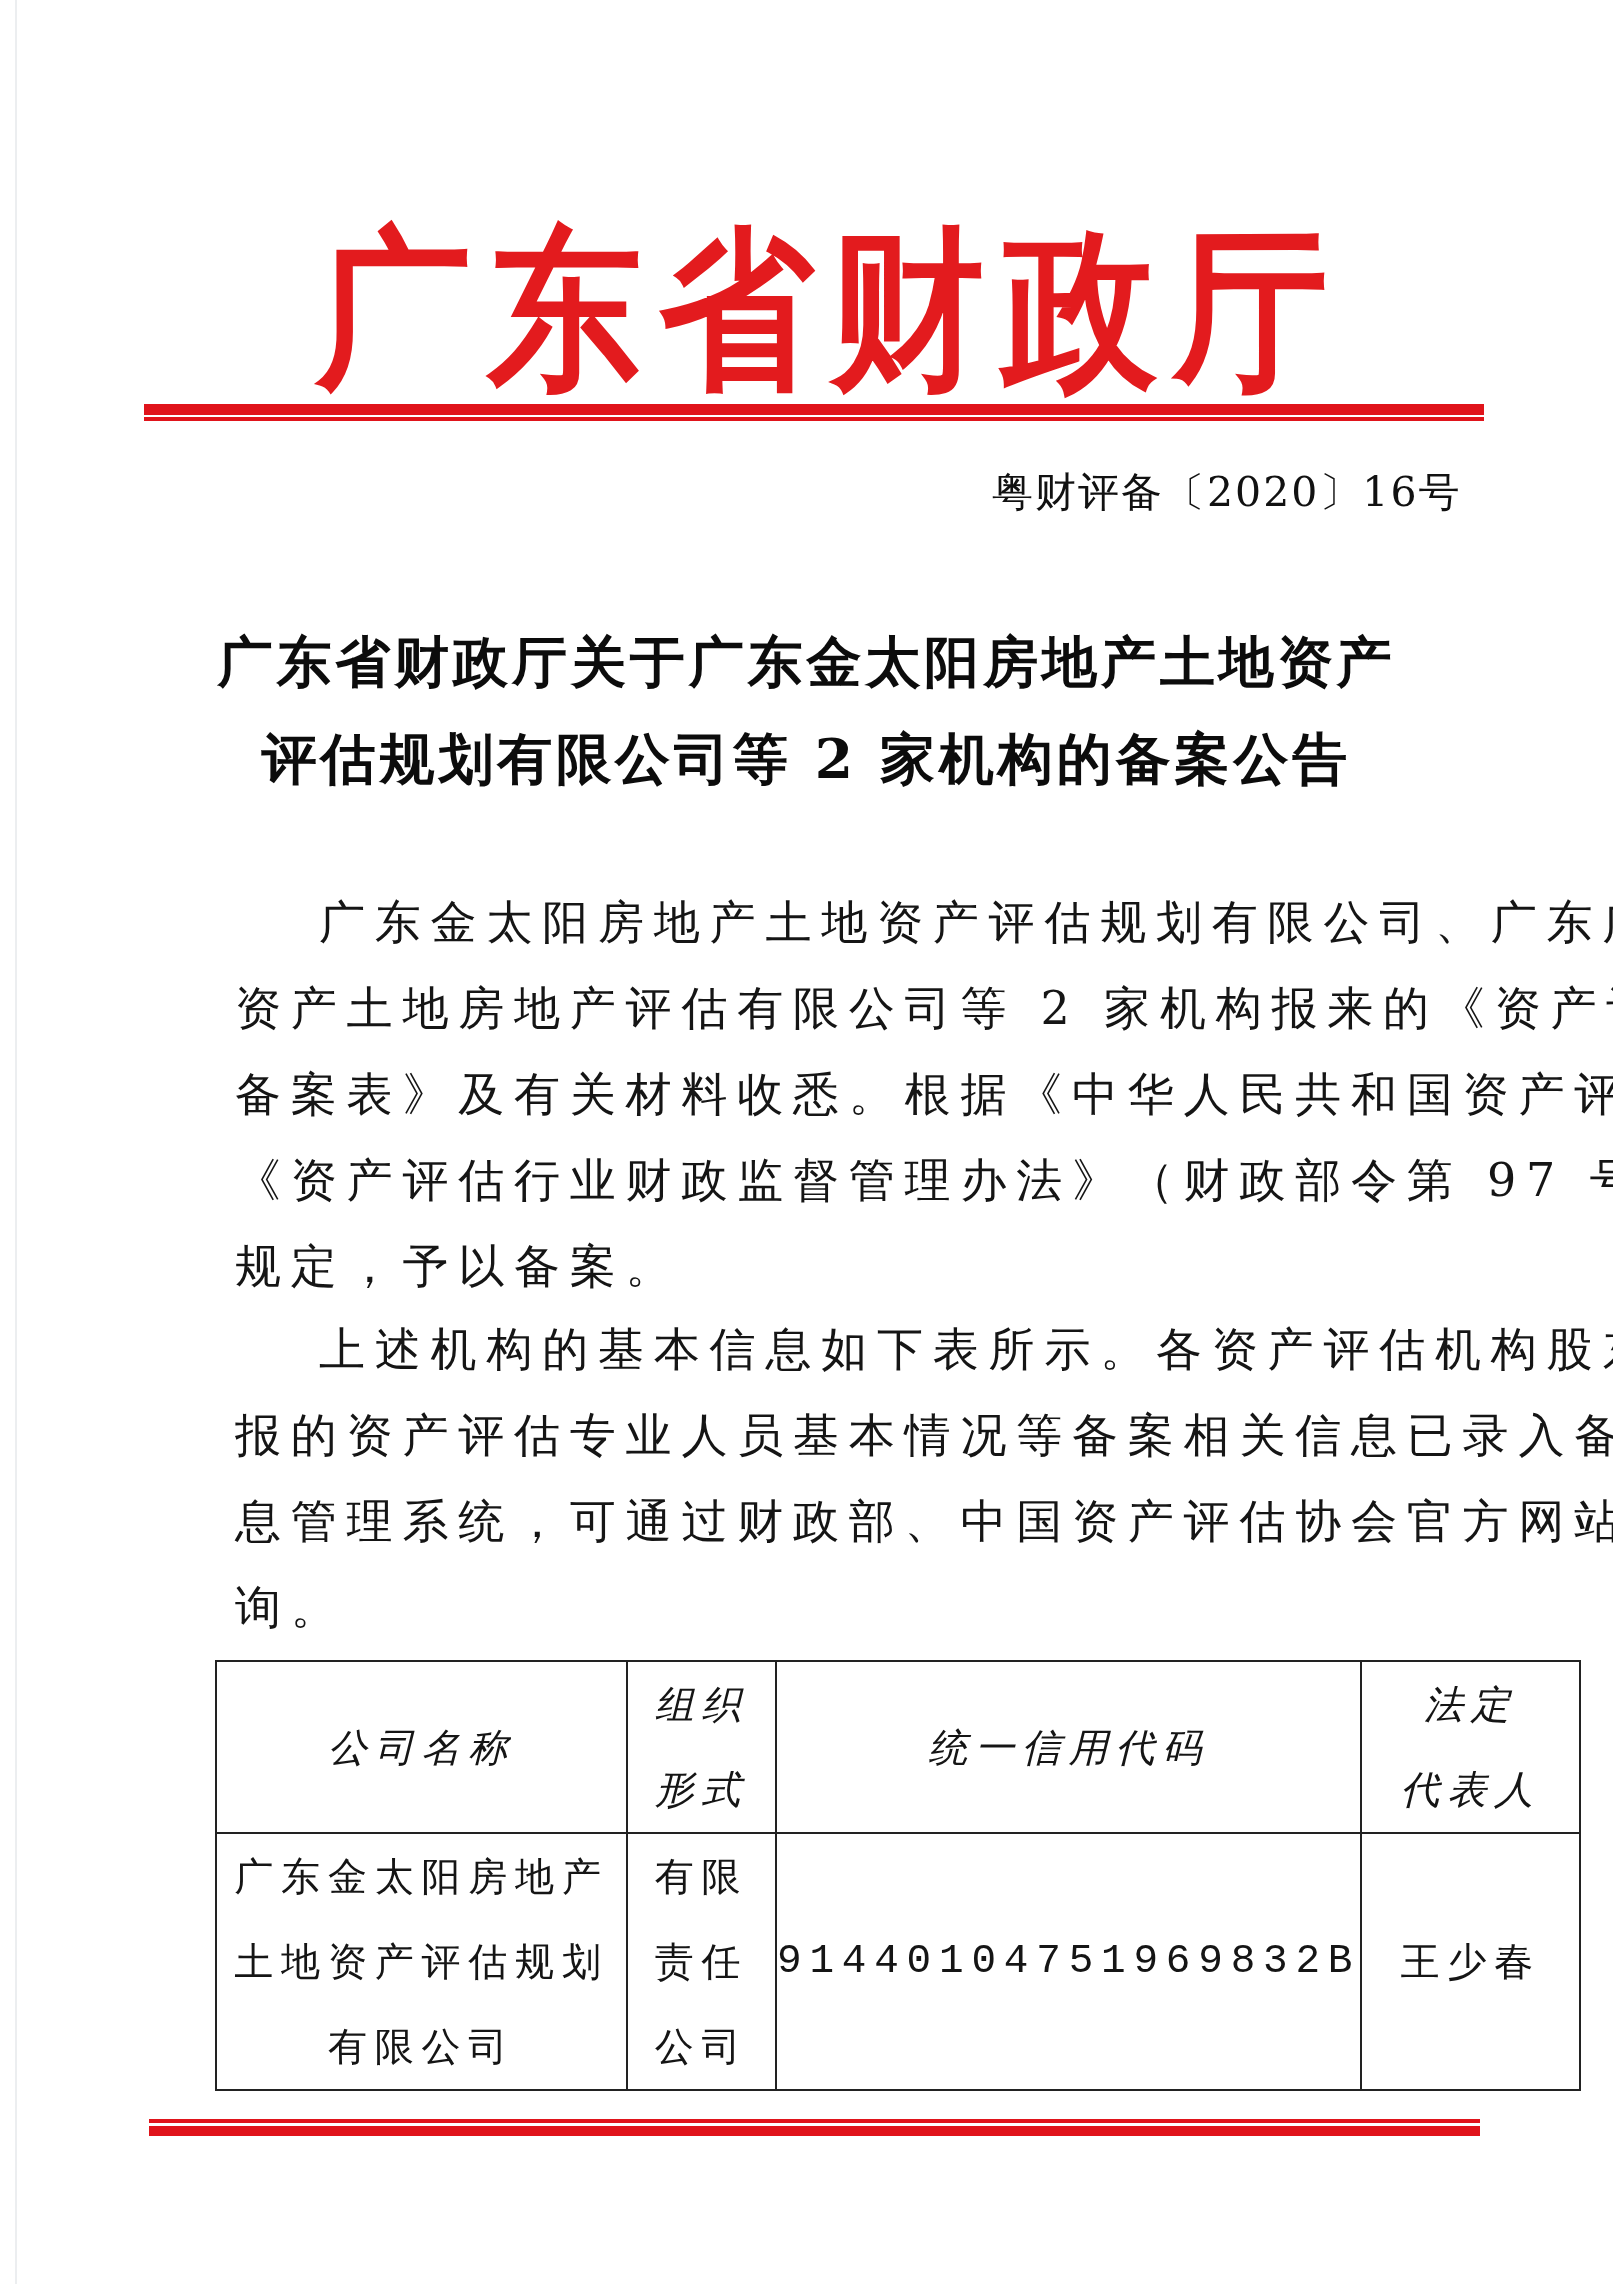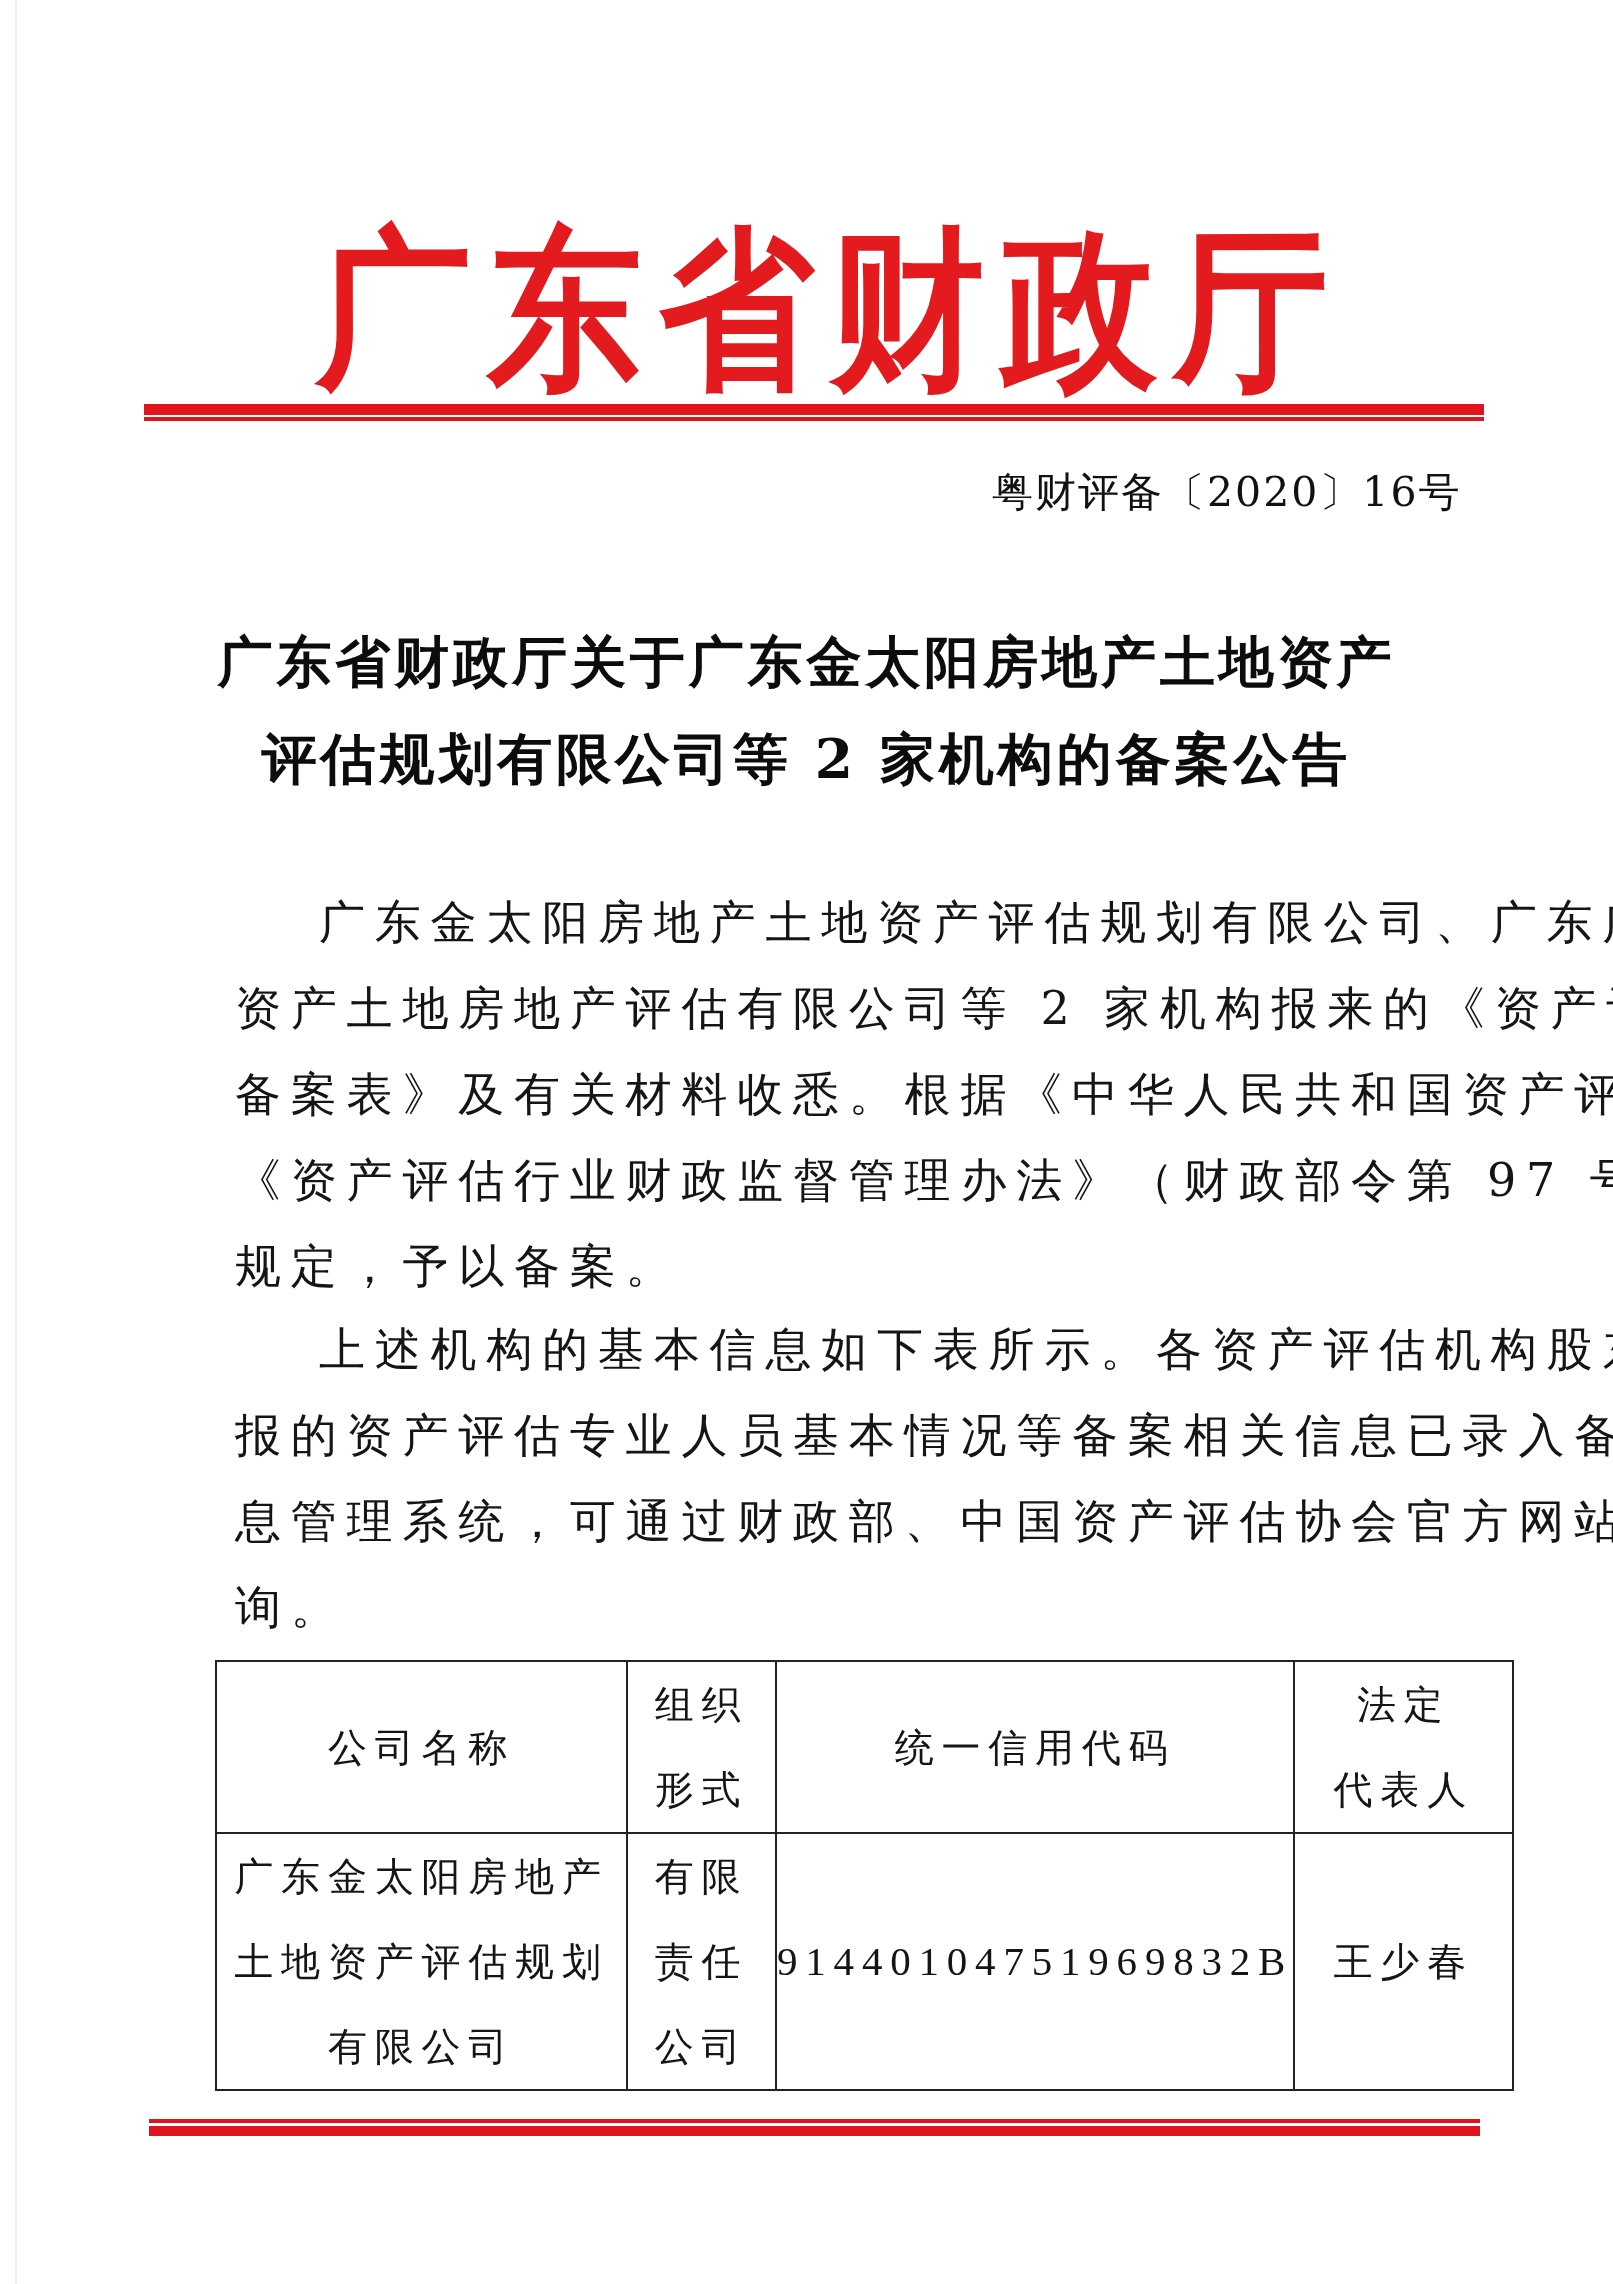--- a/index.html
+++ b/index.html
@@ -17,21 +17,21 @@
            font-family:"DejaVu Serif","Liberation Serif",serif; font-weight:bold;
            font-size:55px; line-height:63px; letter-spacing:3.9px; color:#0c0c0c; white-space:nowrap; }
   .para { position:absolute; left:235px; width:1202px; font-size:46px; line-height:86px;
           letter-spacing:9.8px; text-align:justify; color:#151515; }
   .para .indent { display:inline-block; width:84px; }
   .line { display:block; white-space:nowrap; }
   table.info { position:absolute; left:215px; top:1660px; border-collapse:collapse;
                font-size:39px; color:#151515; }
   table.info td { border:2.5px solid #222; text-align:center; vertical-align:middle;
                   padding:0; line-height:85px; letter-spacing:7.8px; }
-  .code { font-family:Liberation Serif, serif; font-size:41px; letter-spacing:0;border-radius:9px; }
+  .code { font-family:Liberation Mono, monospace; font-size:41px; letter-spacing:0;border-radius:9px; }
   .cell-lines span { display:block; }
 </style>
 </head>
 <body>
 
 <div class="scanline"></div>
 
 <div class="masthead">
   <span style="left:316px">广</span>
   <span style="left:487px">东</span>
@@ -59,21 +59,21 @@
 
 <div class="para" style="top:1306px;">
   <span class="line"><span class="indent"></span><span>上述机构的基本信息如下表所示。各资产评估机构股东和申</span></span>
   <span class="line">报的资产评估专业人员基本情况等备案相关信息已录入备案信</span>
   <span class="line">息管理系统，可通过财政部、中国资产评估协会官方网站进行查</span>
   <span class="line">询。</span>
 </div>
 
 <table class="info">
   <tbody>
-      <tr style="height:170px;">
+      <tr style="height:170px;font-style:italic;">
     <td style="width:409px;" class="cell-lines">
       <span>公司名称</span>
     </td>
     <td style="width:147px;" class="cell-lines">
       <span>组织</span>
       <span>形式</span>
     </td>
     <td style="width:447px;" class="cell-lines">
       <span>统一信用代码</span>
     </td>

